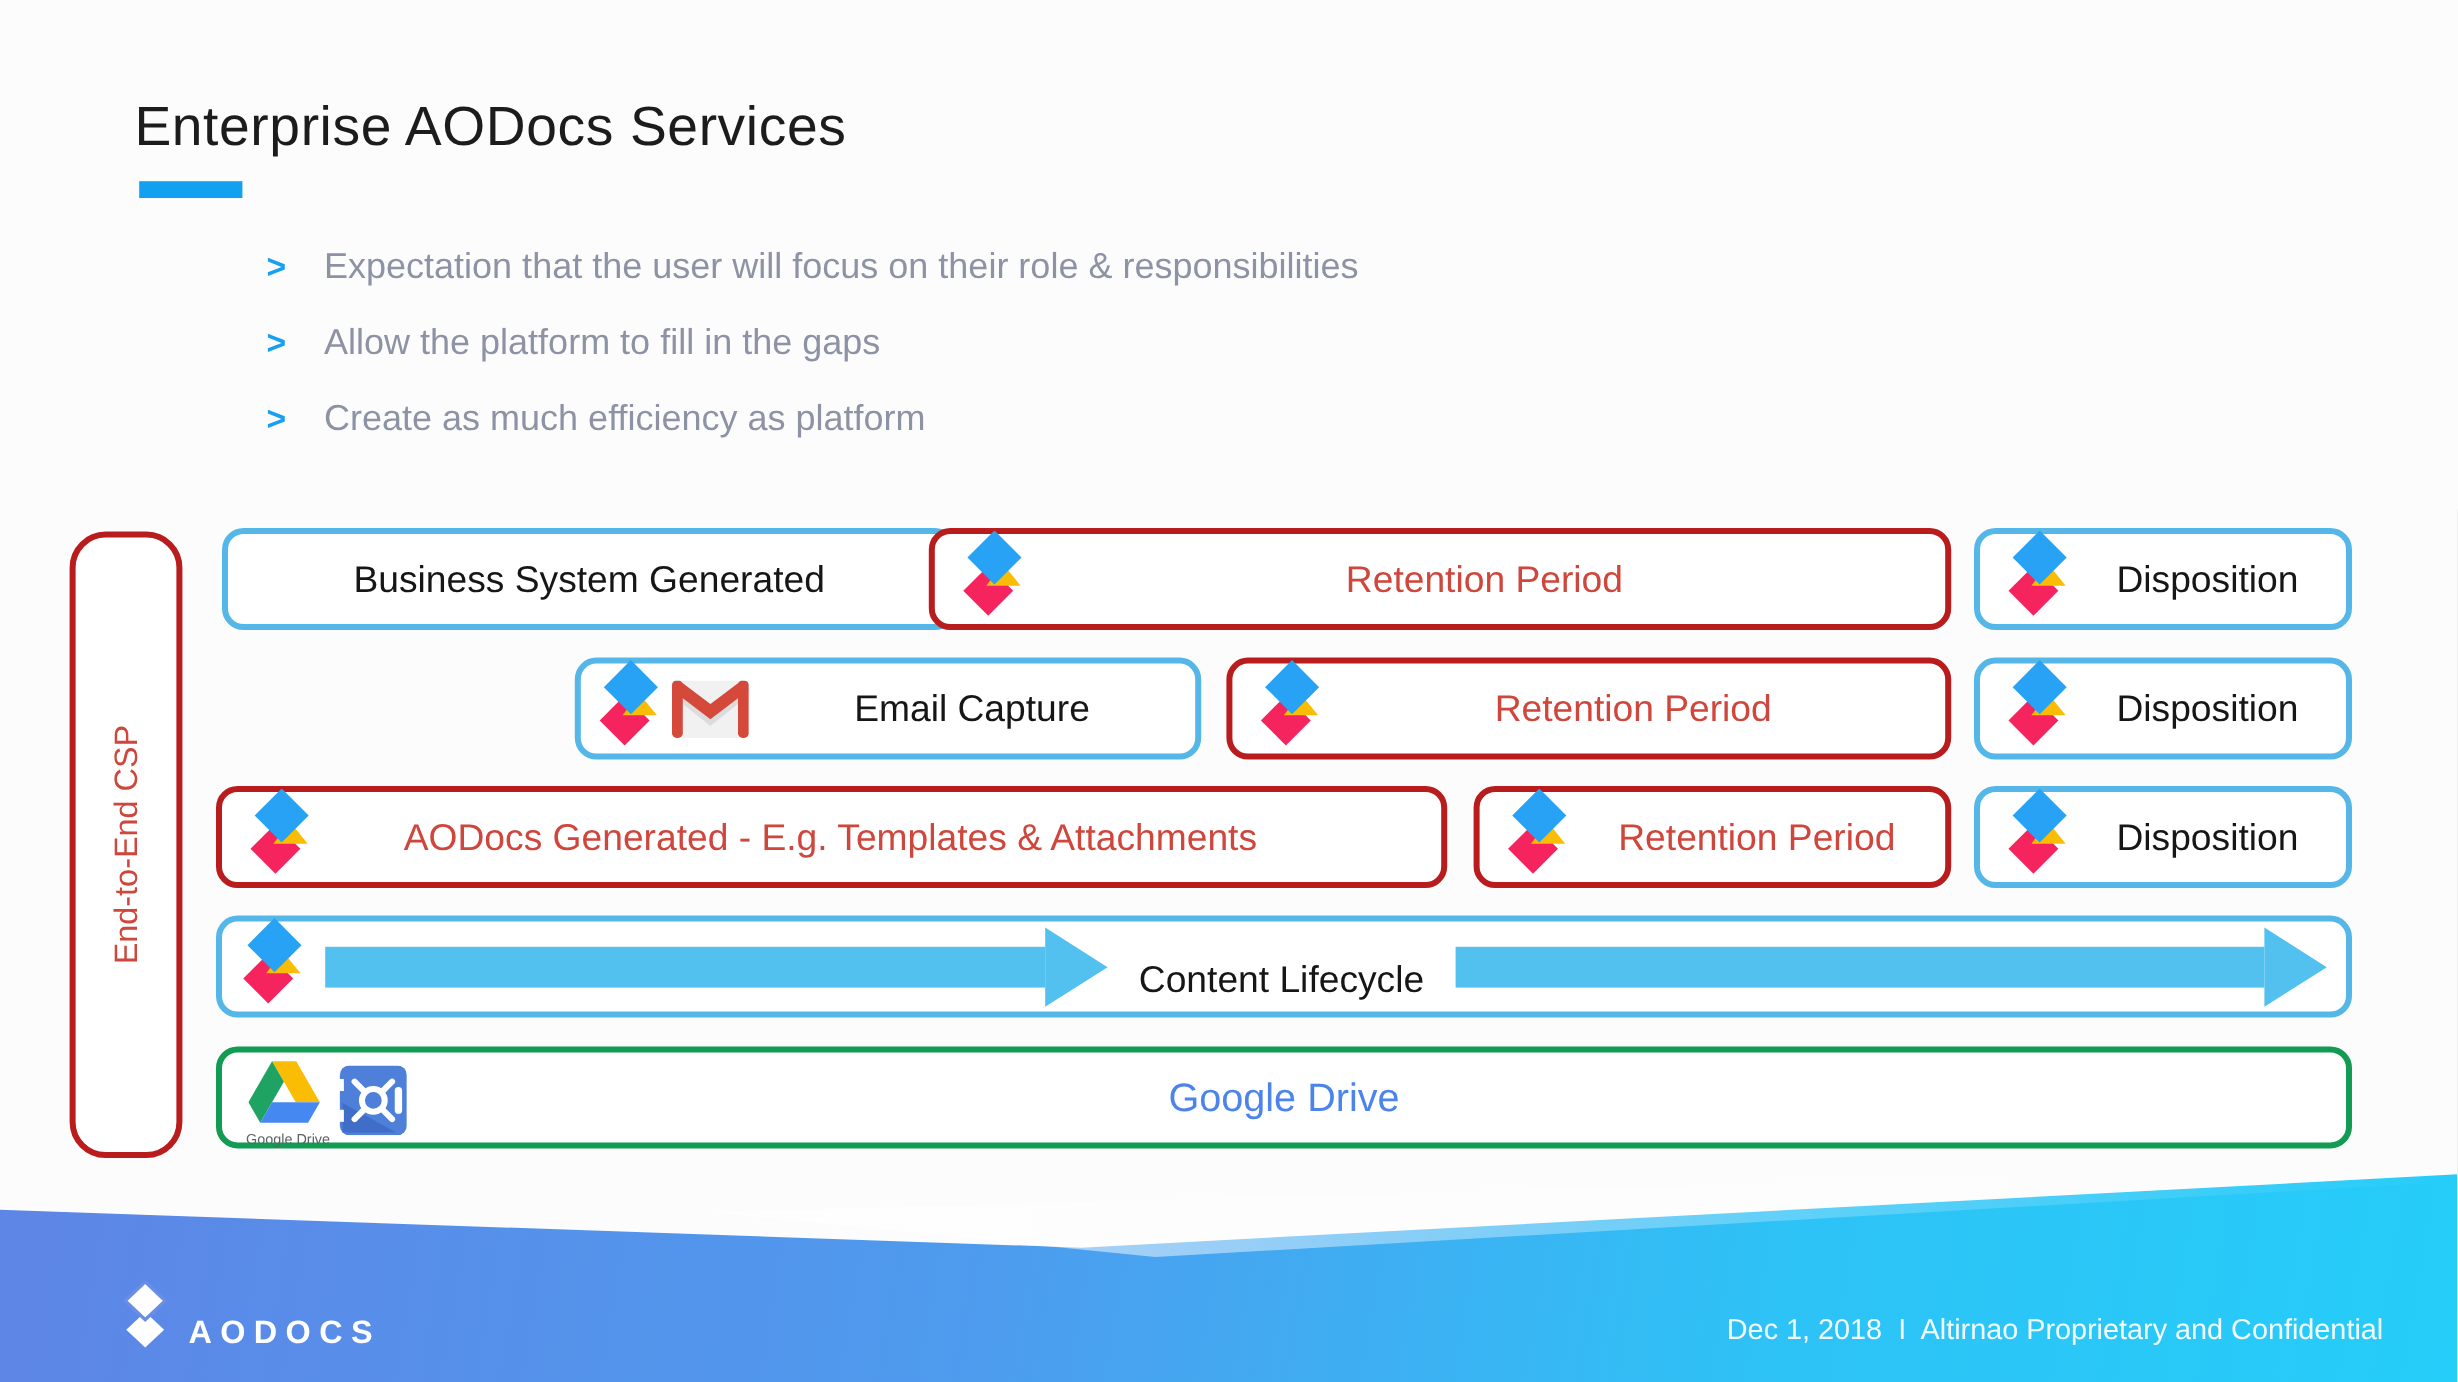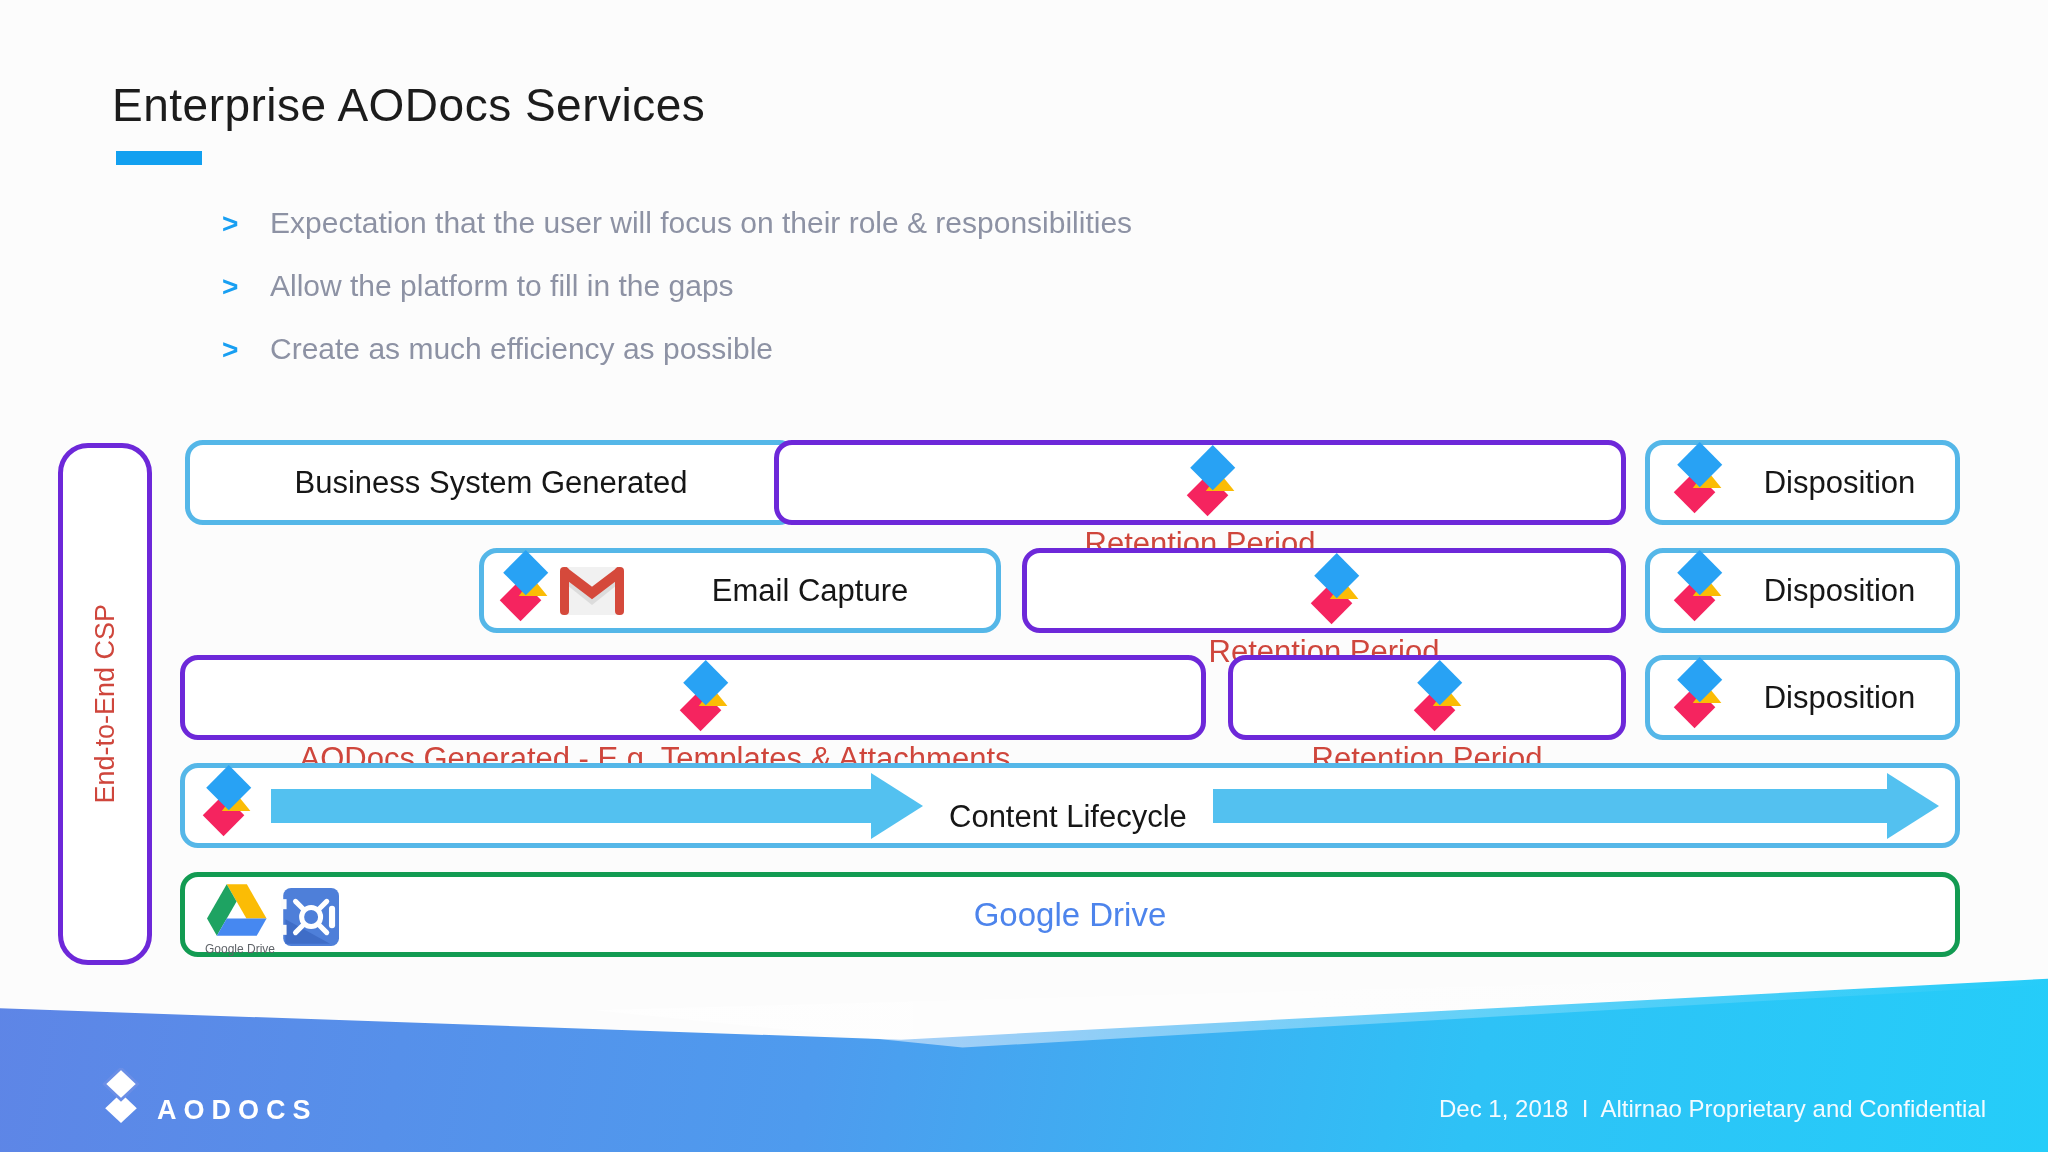--- a/index.html
+++ b/index.html
@@ -11,21 +11,21 @@
   .title{position:absolute;left:112px;top:78px;font-size:46px;color:#1c1c1c;font-weight:400;letter-spacing:.5px;}
   .title-underline{position:absolute;left:116px;top:151px;width:86px;height:14px;background:#12a0f0;}
   .bullets{position:absolute;left:222px;top:206px;}
   .bullet{display:flex;align-items:baseline;height:63px;}
   .bullet .mk{color:#189ff2;font-weight:700;font-size:28px;width:48px;}
   .bullet .tx{color:#8d92a4;font-size:30px;}
   
   .box{position:absolute;background:#ffffff;border-radius:18px;box-sizing:border-box;
        display:flex;align-items:center;font-size:31px;color:#161616;}
   .b-blue{border:5px solid #55b7e8;}
-  .b-red{border:5px solid #6d28d9;color:#cf463c;flex-direction:column;}
+  .b-red{border:5px solid #b91c1c;color:#cf463c;}
   .b-green{border:5px solid #129b52;}
   .lbl{flex:1;text-align:center;white-space:nowrap;}
   .icon-pad{margin-left:22px;}
   
   .csp{left:58px;top:443px;width:94px;height:522px;justify-content:center;border-radius:30px;font-size:27px;}
   .csp .vtx{writing-mode:vertical-rl;transform:rotate(180deg);white-space:nowrap;}
   
   .r1a{left:185px;top:440px;width:612px;height:85px;}
   .r1b{left:774px;top:440px;width:852px;height:85px;}
   .r1c{left:1645px;top:440px;width:315px;height:85px;}
@@ -73,21 +73,21 @@
     <div class="bullet">
       <span class="mk">&gt;</span>
       <span class="tx">Expectation that the user will focus on their role &amp; responsibilities</span>
     </div>
     <div class="bullet">
       <span class="mk">&gt;</span>
       <span class="tx">Allow the platform to fill in the gaps</span>
     </div>
     <div class="bullet">
       <span class="mk">&gt;</span>
-      <span class="tx">Create as much efficiency as possible</span>
+      <span class="tx">Create as much efficiency as platform</span>
     </div>
   </div>
 
   <div class="box b-red csp">
     <span class="vtx">End-to-End CSP</span>
   </div>
 
   <div class="box b-blue r1a">
     <span class="lbl">Business System Generated</span>
   </div>

